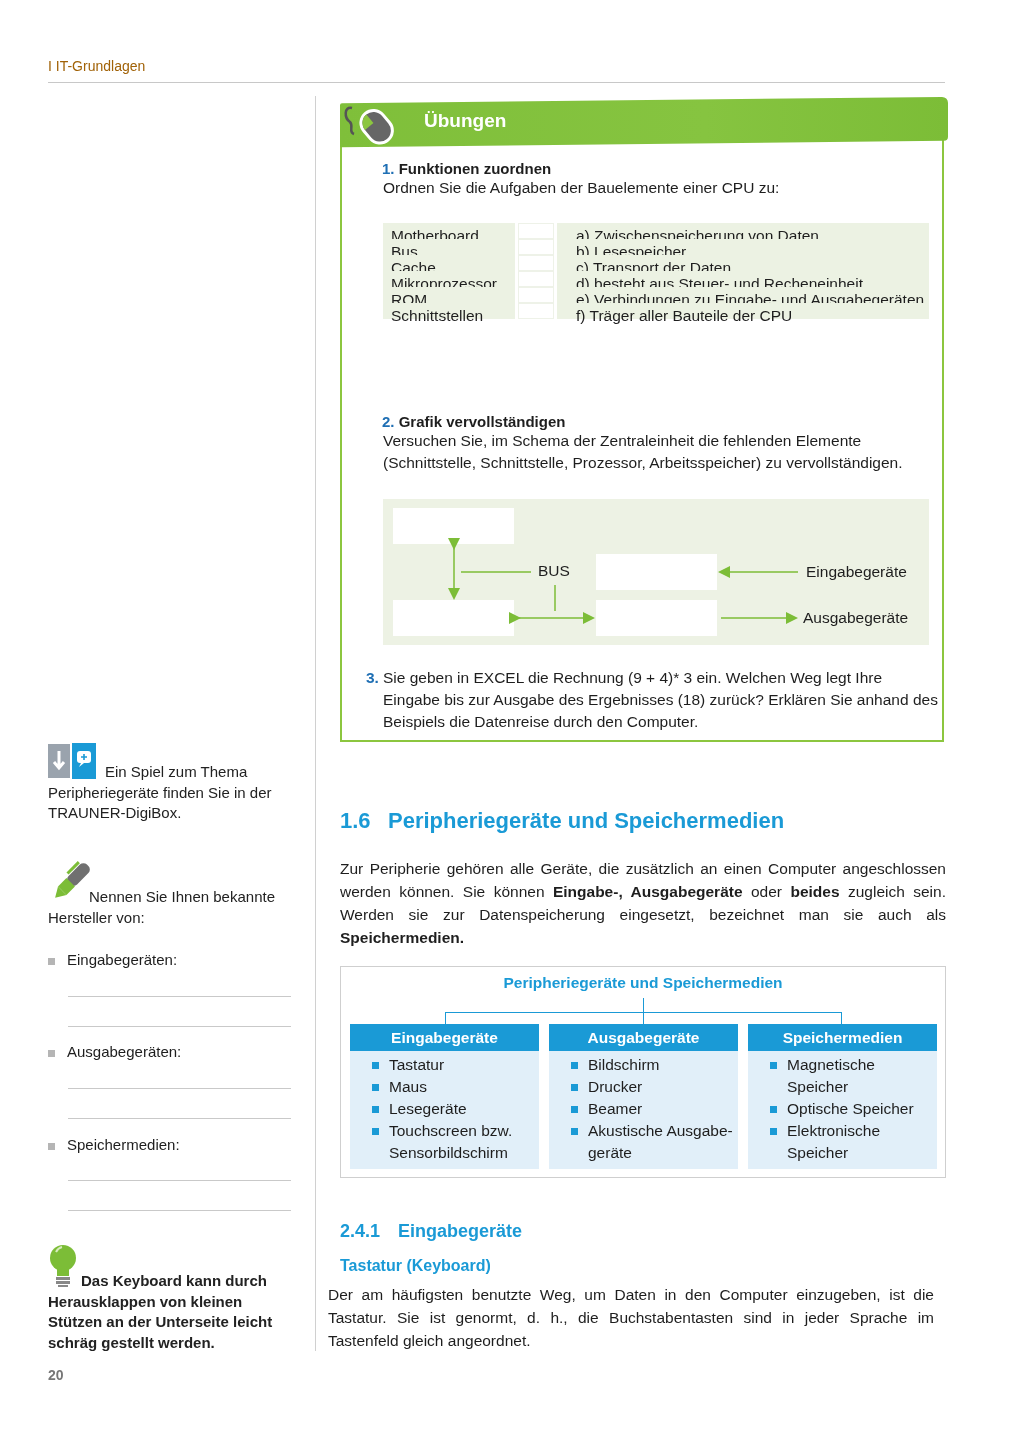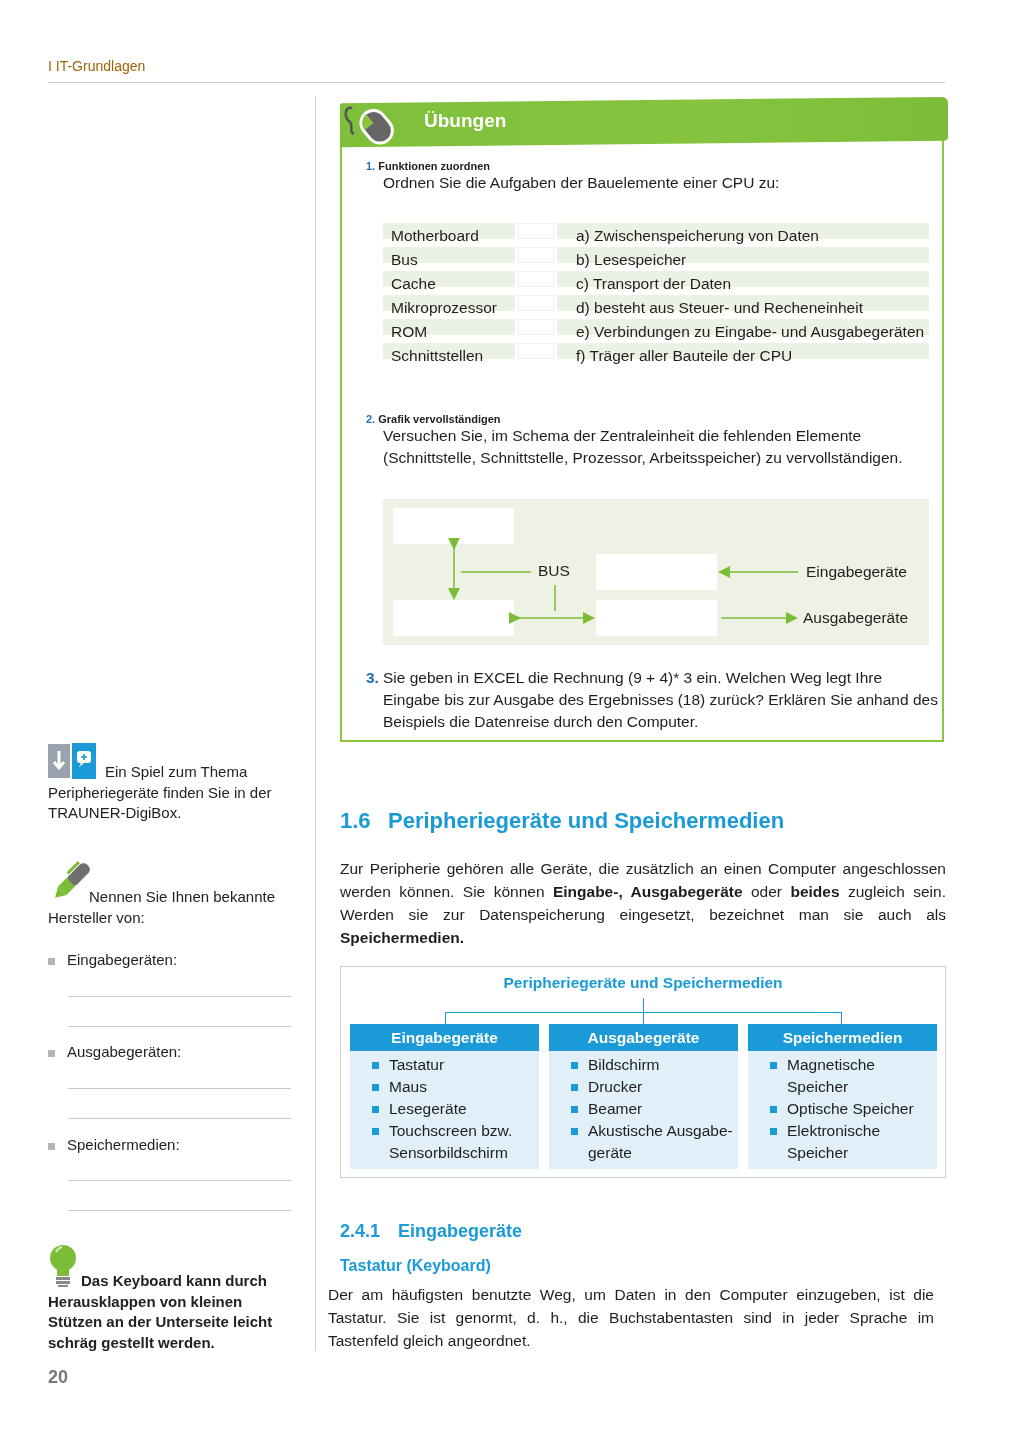--- a/index.html
+++ b/index.html
@@ -11,25 +11,25 @@
   .head-rule { left: 48px; top: 82px; width: 897px; height: 1px; background: #c8c8c8; }
   .col-rule { left: 315px; top: 96px; width: 1px; height: 1255px; background: #d0d0d0; }
 
   
   .ex-box { left: 340px; top: 122px; width: 604px; height: 620px; border: 2px solid #8cc63f; border-top: none; box-sizing: border-box; }
   .ex-banner { left: 340px; top: 100px; width: 608px; height: 44px; background: linear-gradient(90deg,#7fbf3a,#86c440 60%,#7cbd37); transform: skewY(-0.6deg); border-radius: 2px 6px 4px 1px; }
   .ex-title { left: 424px; top: 110px; font-size: 19px; font-weight: bold; color: #ffffff; }
   .mouse-icon { left: 338px; top: 100px; width: 60px; height: 46px; }
 
   .q-num { color: #1f6fb4; font-weight: bold; }
-  .q-title { font-weight: bold; font-size: 11px; }
+  .q-title { font-weight: bold; font-size: 15px; margin-left: 16px; }
   .q-text { font-size: 15.5px; line-height: 22px; }
 
   .q1 { left: 366px; top: 160px; width: 560px; }
-  .match-row { display: flex; height: 16px; margin-bottom: 8px; border-radius: 7px; }
+  .match-row { display: flex; height: 16px; margin-bottom: 0; border-radius: 7px; }
   .match-left { width: 132px; background: #ecf2e3; padding-left: 8px; font-size: 15.5px; line-height: 25px; box-sizing: border-box; }
   .match-blank { width: 34px; margin: 0 3px; background: #ffffff; border: 1px solid #eef2e8; }
   .match-right { flex: 1; background: #ecf2e3; padding-left: 19px; font-size: 15.5px; line-height: 25px; white-space: nowrap; }
 
   .q2 { left: 366px; top: 413px; width: 575px; }
   .schema { left: 383px; top: 499px; width: 546px; height: 146px; background: #edf2e4; }
   .schema-box { position: absolute; background: #ffffff; }
   .schema-label { position: absolute; font-size: 15.5px; }
 
   .q3 { left: 366px; top: 667px; width: 575px; }
@@ -54,21 +54,21 @@
   .body-text2 { left: 328px; top: 1283px; width: 606px; font-size: 15.5px; line-height: 23px; text-align: justify; }
 
   
   .margin-text { font-size: 15px; line-height: 20.5px; color: #222; }
   .m1 { left: 48px; top: 762px; width: 250px; }
   .m2 { left: 48px; top: 887px; width: 250px; }
   .m3 { left: 48px; top: 1271px; width: 250px; font-weight: bold; }
   .ask-item { left: 48px; font-size: 15px; }
   .ask-item .sq { display: inline-block; width: 7px; height: 7px; background: #b5b5b5; margin-right: 12px; vertical-align: middle; }
   .write-line { left: 68px; width: 223px; height: 1px; background: #c9c9c9; }
-  .page-num { left: 48px; top: 1367px; font-size: 18px; color: #777; font-weight: bold; text-align: right; }
+  .page-num { left: 48px; top: 1367px; font-size: 14px; color: #777; font-weight: bold; text-align: right; }
 </style>
 </head>
 <body>
 
 <div class="abs running-head">I  IT-Grundlagen</div>
 <div class="abs head-rule"></div>
 <div class="abs col-rule"></div>
 
 <div class="abs ex-box"></div>
 <div class="abs ex-banner"></div>

